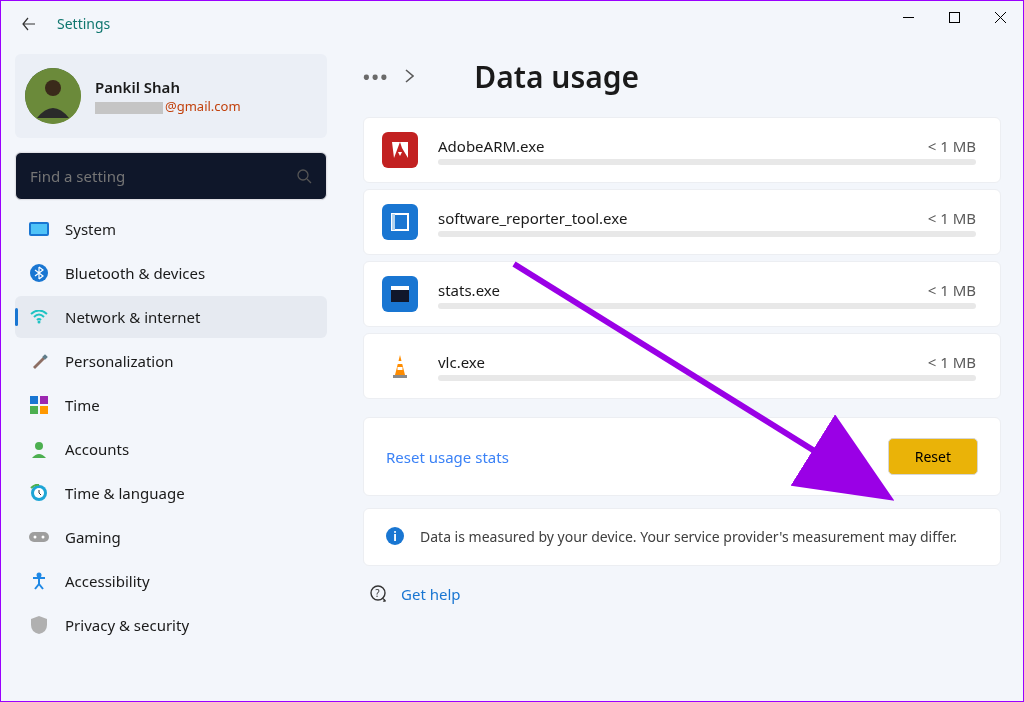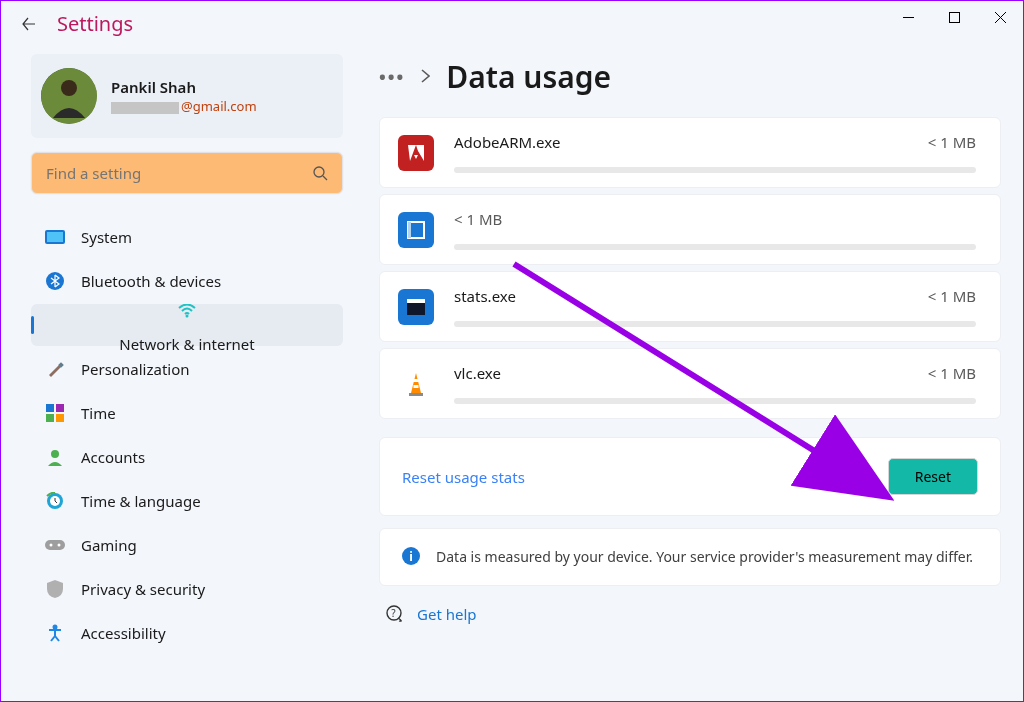--- a/index.html
+++ b/index.html
@@ -1,51 +1,51 @@
 <!DOCTYPE html>
 <html><head>
 <meta charset="utf-8">
 <style>
 * { box-sizing: border-box; margin: 0; padding: 0; font-family: "Segoe UI", system-ui, sans-serif; }
 body { width: 1024px; height: 702px; background: #f3f6fb; border: 1px solid #9a00ff; position: relative; overflow: hidden; }
 .titlebar { height: 45px; display: flex; align-items: center; padding: 0 8px; }
 .back-btn { width: 40px; height: 40px; display: flex; align-items: center; justify-content: center; cursor: pointer; }
-.settings-label { font-size: 20px; margin-left: 8px; color: #be185d; }
+.settings-label { font-size: 14px; margin-left: 8px; color: #0f766e; }
 .win-controls { position: absolute; right: 0; top: 0; display: flex; }
 .win-btn { width: 46px; height: 32px; display: flex; align-items: center; justify-content: center; cursor: pointer; }
-.body-area { display: flex; height: calc(100% - 45px); padding-left: 16px; }
+.body-area { display: flex; height: calc(100% - 45px); }
 .sidebar { width: 340px; padding: 8px 14px 0 14px; }
 .profile { display: flex; align-items: center; gap: 14px; background: #ebeff6; border-radius: 6px; padding: 14px 10px; margin-bottom: 14px; }
 .avatar { width: 56px; height: 56px; border-radius: 50%; background: linear-gradient(135deg, #2a4d2f, #8aa546); display:flex; align-items:center; justify-content:center; color:#fff; font-size:11px; overflow:hidden; }
 .profile-name { font-weight: 600; font-size: 15px; color: #1a1a1a; }
 .profile-email { font-size: 13px; color: #c2410c; }
 .profile-email .masked { display:inline-block; width: 68px; height: 12px; background: #c5c5c5; vertical-align: middle; margin-right: 2px; }
-.search { display: flex; align-items: center; background: #fdba74; border: 1px solid #e1e1e6; border-radius: 6px; height: 42px; padding: 0 14px; margin-bottom: 22px; box-shadow: 0 0 0 1px rgba(0,0,0,0.02); }
+.search { display: flex; align-items: center; background: #0f172a; border: 1px solid #e1e1e6; border-radius: 6px; height: 48px; padding: 0 14px; margin-bottom: 8px; box-shadow: 0 0 0 1px rgba(0,0,0,0.02); }
 .search input { flex: 1; border: none; outline: none; font-size: 15px; background: transparent; color: #666; }
 .search-icon { width: 16px; height: 16px; display: flex; align-items: center; justify-content: center; }
 .nav-list { list-style: none; }
 .nav-item { display: flex; align-items: center; gap: 16px; height: 42px; padding: 0 14px; border-radius: 6px; cursor: pointer; font-size: 15px; color: #1a1a1a; position: relative; margin-bottom: 2px; }
-.nav-item.active { background: #e6eaf1; flex-direction: column; }
+.nav-item.active { background: #e6eaf1; }
 .nav-item.active::before { content: ""; position: absolute; left: 0; top: 12px; bottom: 12px; width: 3px; border-radius: 2px; background: #1976d2; }
 .nav-icon { width: 20px; height: 20px; display: flex; align-items: center; justify-content: center; }
 .main { flex: 1; padding: 10px 22px 0 22px; overflow-y: auto; }
 .breadcrumb-row { display: flex; align-items: center; gap: 16px; margin-bottom: 20px; }
 .ellipsis { letter-spacing: 2px; font-size: 18px; color: #6a6a6a; font-weight: 700; }
 .chevron { color: #6a6a6a; }
-.page-title { font-size: 30px; font-weight: 600; color: #1a1a1a; }
+.page-title { font-size: 30px; font-weight: 600; color: #1a1a1a; margin-left: 44px; }
 .usage-card { background: #fff; border: 1px solid #eceef2; border-radius: 6px; padding: 14px 24px 14px 18px; margin-bottom: 6px; display: flex; align-items: center; gap: 20px; }
 .app-icon { width: 36px; height: 36px; border-radius: 6px; display: flex; align-items: center; justify-content: center; flex-shrink: 0; }
-.app-details { flex: 1; display: flex; flex-direction: column; gap: 15px; }
+.app-details { flex: 1; display: flex; flex-direction: column; gap: 3px; }
 .app-row { display: flex; align-items: center; justify-content: space-between; }
 .app-name { font-size: 15px; color: #1a1a1a; }
 .app-usage { font-size: 15px; color: #5a5a5a; }
 .progress-bar { height: 6px; background: #e8e8e8; border-radius: 3px; }
 .reset-card { background: #fff; border: 1px solid #eceef2; border-radius: 6px; padding: 20px 22px; margin: 18px 0 12px; display: flex; align-items: center; justify-content: space-between; }
 .reset-label { font-size: 15px; color: #3b82f6; }
-.reset-btn { background: #14b8a6; border: 1px solid #d6d6d6; border-radius: 5px; padding: 8px 26px; font-size: 14px; cursor: pointer; }
+.reset-btn { background: #eab308; border: 1px solid #d6d6d6; border-radius: 5px; padding: 8px 26px; font-size: 14px; cursor: pointer; }
 .info-card { background: #fff; border: 1px solid #eceef2; border-radius: 6px; padding: 18px 22px; display: flex; align-items: flex-start; gap: 16px; margin-bottom: 18px; }
 .info-icon { width: 18px; height: 18px; border-radius: 50%; background: #1976d2; color: #fff; display: flex; align-items: center; justify-content: center; font-size: 12px; font-weight: 700; flex-shrink: 0; }
 .info-text { font-size: 14px; color: #404040; line-height: 1.4; }
 .help-row { display: flex; align-items: center; gap: 12px; padding: 0 0 12px 6px; }
 .help-icon { width: 20px; height: 20px; display: flex; align-items: center; justify-content: center; }
 .help-link { color: #1976d2; font-size: 15px; cursor: pointer; }
 
 .arrow-annotation { position: absolute; pointer-events: none; z-index: 100; }
 </style>
 </head>
@@ -176,34 +176,34 @@
             <svg width="20" height="14">
               <rect x="0" y="2" width="20" height="10" rx="5" fill="#9e9e9e"></rect>
               <circle cx="6" cy="7" r="1.5" fill="#fff"></circle>
               <circle cx="14" cy="7" r="1.5" fill="#fff"></circle>
             </svg>
           </span>
         <span>Gaming</span>
       </li>
       <li class="nav-item">
         <span class="nav-icon">
+            <svg width="18" height="18">
+              <circle cx="9" cy="3" r="2.5" fill="#1e88e5"></circle>
+              <path d="M3 6 L15 6 M9 6 L9 12 L5 17 M9 12 L13 17" stroke="#1e88e5" stroke-width="2" fill="none"></path>
+            </svg>
+          </span>
+        <span>Accessibility</span>
+      </li>
+      <li class="nav-item">
+        <span class="nav-icon">
             <svg width="16" height="18">
               <path d="M8 0 L16 3 L16 9 Q16 16 8 18 Q0 16 0 9 L0 3 Z" fill="#b0b0b0"></path>
             </svg>
           </span>
         <span>Privacy &amp; security</span>
-      </li>
-      <li class="nav-item">
-        <span class="nav-icon">
-            <svg width="18" height="18">
-              <circle cx="9" cy="3" r="2.5" fill="#1e88e5"></circle>
-              <path d="M3 6 L15 6 M9 6 L9 12 L5 17 M9 12 L13 17" stroke="#1e88e5" stroke-width="2" fill="none"></path>
-            </svg>
-          </span>
-        <span>Accessibility</span>
       </li>
     </ul>
   </aside>
 
   <main class="main">
     <div class="breadcrumb-row">
       <span class="ellipsis">•••</span>
       <span class="chevron"><svg width="9" height="14">
             <path d="M1 1 L8 7 L1 13" stroke="#5a5a5a" stroke-width="1.6" fill="none"></path>
           </svg></span>
@@ -228,20 +228,21 @@
     <div class="usage-card">
       <div class="app-icon" style="background:#1976d2">
           <svg width="22" height="22">
             <rect x="2" y="2" width="18" height="18" fill="#fff"></rect>
             <rect x="4" y="4" width="14" height="14" fill="#1976d2"></rect>
             <rect x="3" y="3" width="3" height="16" fill="#b3d4ef"></rect>
           </svg>
         </div>
       <div class="app-details">
         <div class="app-row">
+          <span class="app-name">software_reporter_tool.exe</span>
           <span class="app-usage">&lt; 1 MB</span>
         </div>
         <div class="progress-bar"></div>
       </div>
     </div>
 
     <div class="usage-card">
       <div class="app-icon" style="background:#1976d2">
           <svg width="22" height="22">
             <rect x="2" y="3" width="18" height="4" fill="#fff"></rect>

